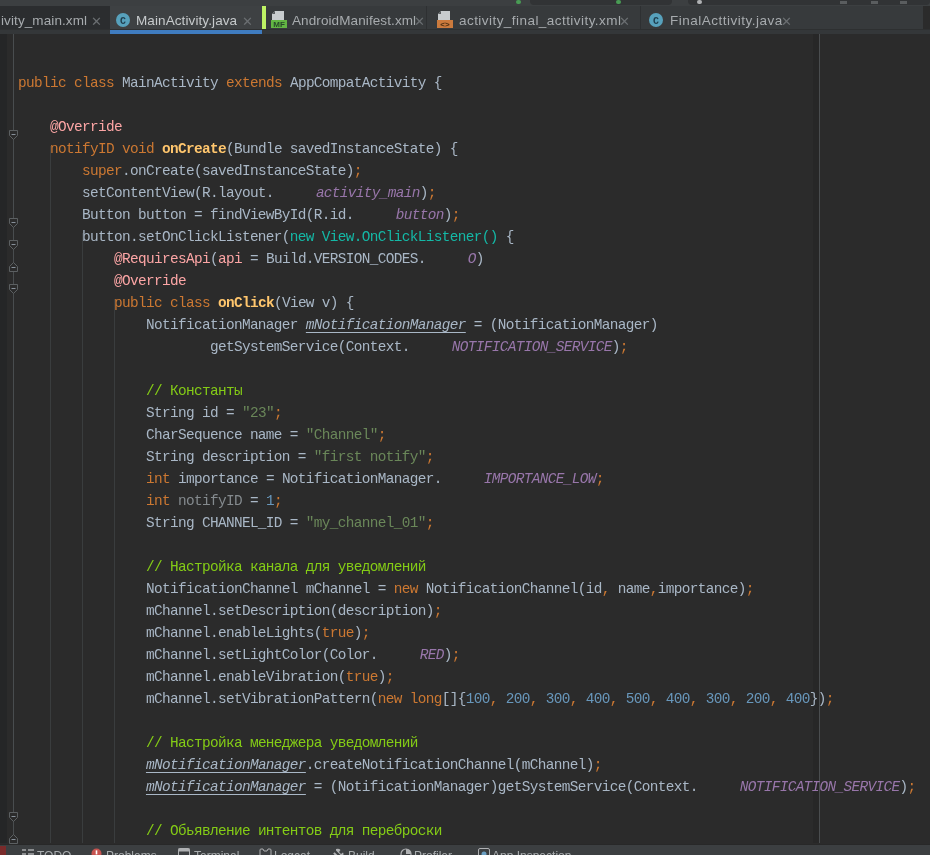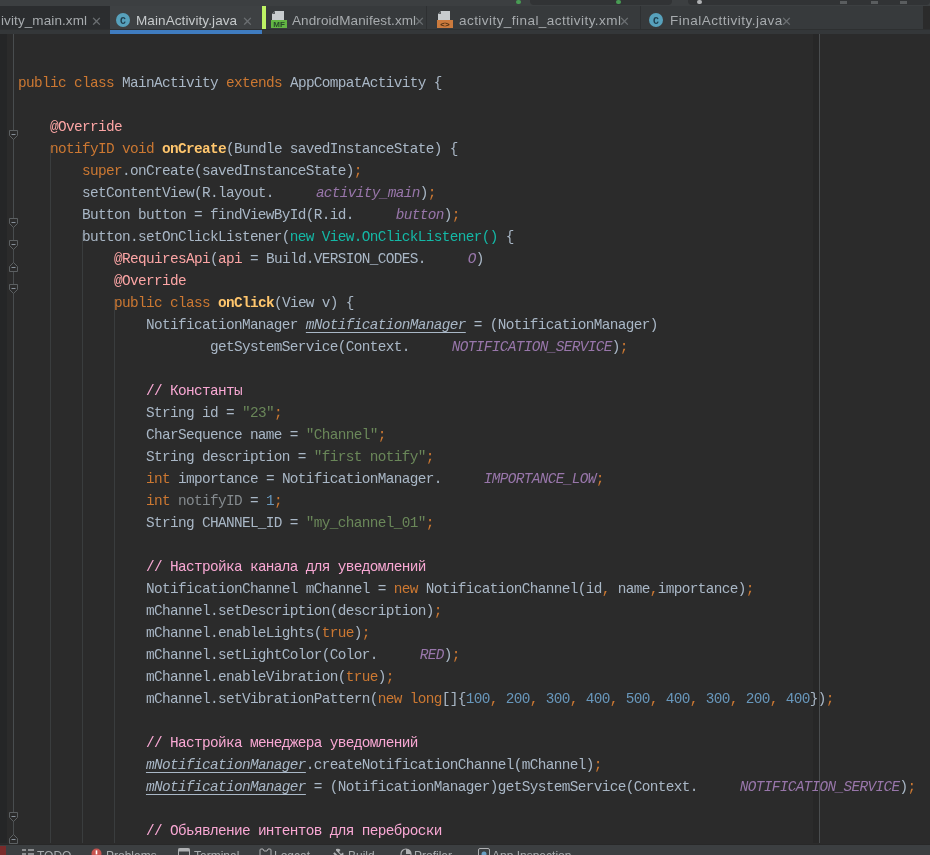--- a/index.html
+++ b/index.html
@@ -13,21 +13,21 @@
 #tabbar { position:absolute; left:0; top:6px; width:923px; height:28px; background:#373a3c;padding-left:32px; }
 .tab { position:absolute; top:0; height:28px; }
 .tablabel { position:absolute; top:7px; font-size:13.5px; letter-spacing:0.1px; color:#a7abae; white-space:nowrap; }
 .tclose { position:absolute; top:8px; font-size:13px; color:#6b6f72; }
 
 #editor { position:absolute; left:0; top:34px; width:930px; height:809px; background:#2b2b2b; }
 .vline { position:absolute; width:1px; }
 #code { position:absolute; left:18px; top:38px; font-family:"Liberation Mono", monospace;
   font-size:14.4px; letter-spacing:-0.64px; line-height:22px; color:#a9b7c6; white-space:pre; }
 .kw { color:#cc7832; } .md { color:#ffc66d; font-weight:bold; } .an { color:#fca5a5; }
-.st { color:#6a8759; } .nm { color:#6897bb; } .cm { color:#f9a8d4; }
+.st { color:#6a8759; } .nm { color:#6897bb; } .cm { color:#84cc16; }
 .it { color:#9876aa; font-style:italic;margin-left:42px; } .sc { color:#cc7832; }
 .gr { color:#14b8a6; } .uu { color:#848a8e; }
 .ul { text-decoration:underline; text-underline-offset:3px;font-style:italic; }
 
 #statusbar { position:absolute; left:0; top:844px; width:930px; height:11px; background:#3c3f41; border-top:1px solid #282828; }
 .sbitem { position:absolute; top:4px; font-size:12px; color:#a9adaf; white-space:nowrap; }
 .fold { position:absolute; left:9px; width:9px; height:10px; }
 </style>
 </head>
 <body>

